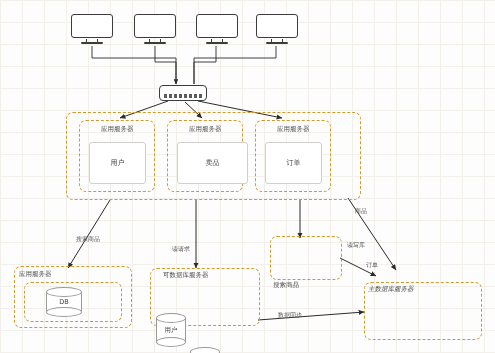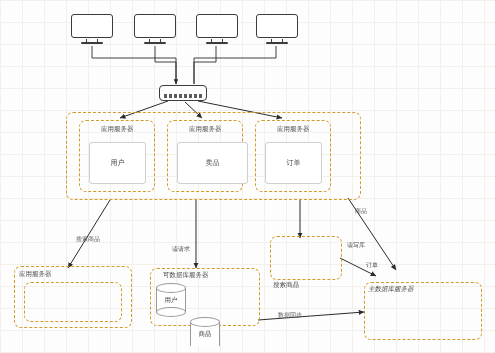--- a/index.html
+++ b/index.html
@@ -251,20 +251,26 @@
 
   <div class="node group small" style="left:255px; top:120px; width:76px; height:72px;"></div>
   <div class="label" style="left:277px; top:126px;">应用服务器</div>
   <div class="node box" style="left:265px; top:142px; width:57px; height:42px;">
     <span class="label inner">订单</span>
   </div>
 
   <div class="node group" style="left:14px; top:266px; width:118px; height:62px;"></div>
   <div class="label" style="left:19px; top:271px;">应用服务器</div>
   <div class="node group small" style="left:24px; top:282px; width:98px; height:40px;"></div>
+  <div class="node cyl" style="left:46px; top:287px; width:36px; height:30px;">
+    <div class="body"></div>
+    <div class="top"></div>
+    <div class="bot"></div>
+    <div class="txt">DB</div>
+  </div>
 
   <div class="node group" style="left:150px; top:268px; width:110px; height:58px;"></div>
   <div class="label" style="left:154px; top:272px;padding-left:9px;">可数据库服务器</div>
   <div class="node cyl" style="left:156px; top:283px; width:30px; height:34px;">
     <div class="body"></div>
     <div class="top"></div>
     <div class="bot"></div>
     <div class="txt">用户</div>
   </div>
   <div class="node cyl" style="left:190px; top:283px; width:30px; height:34px;">

